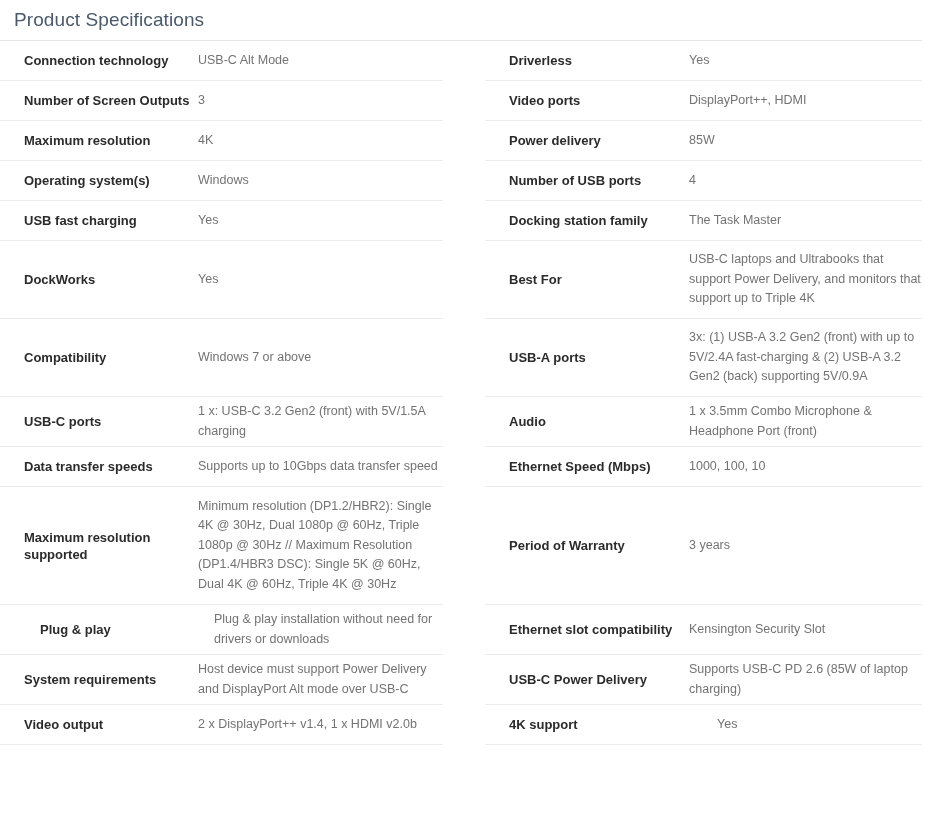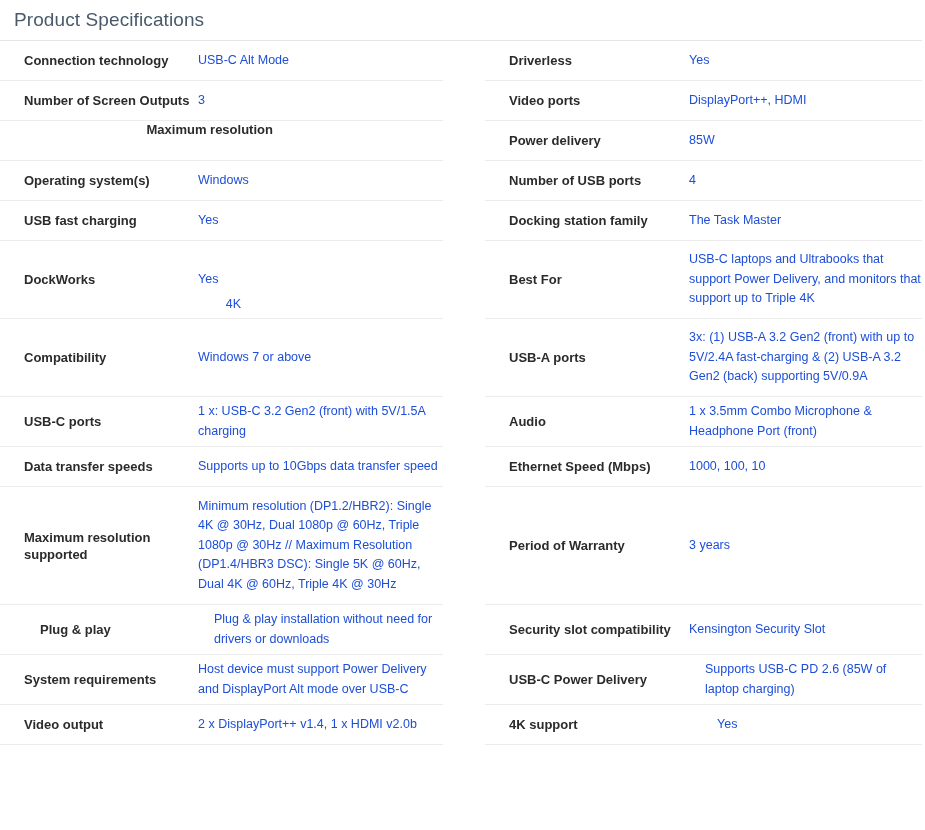--- a/index.html
+++ b/index.html
@@ -89,21 +89,21 @@
   }
   .spec-col.right .spec-label {
     width: 180px;
     flex: 0 0 180px;
   }
 
   .spec-value {
     flex: 1 1 auto;
     font-size: 12.5px;
     font-weight: 400;
-    color: #1d4ed8;
+    color: #737373;
     line-height: 19.5px;
   }
 </style>
 </head>
 <body>
 
 <div class="page">
 
   <div class="section-header">
     <h2 class="section-title">Product Specifications</h2>
@@ -114,21 +114,21 @@
 
     <div class="spec-col left">
         <div class="spec-row" style="height: 40px;">
           <div class="spec-label">Connection technology</div>
           <div class="spec-value">USB-C Alt Mode</div>
         </div>
         <div class="spec-row" style="height: 40px;">
           <div class="spec-label">Number of Screen Outputs</div>
           <div class="spec-value">3</div>
         </div>
-        <div class="spec-row" style="height: 40px; flex-direction: column;">
+        <div class="spec-row" style="height: 40px;">
           <div class="spec-label">Maximum resolution</div>
           <div class="spec-value">4K</div>
         </div>
         <div class="spec-row" style="height: 40px;">
           <div class="spec-label">Operating system(s)</div>
           <div class="spec-value">Windows</div>
         </div>
         <div class="spec-row" style="height: 40px;">
           <div class="spec-label">USB fast charging</div>
           <div class="spec-value">Yes</div>
@@ -202,24 +202,24 @@
         </div>
         <div class="spec-row" style="height: 40px;">
           <div class="spec-label">Ethernet Speed (Mbps)</div>
           <div class="spec-value">1000, 100, 10</div>
         </div>
         <div class="spec-row" style="height: 118px;">
           <div class="spec-label">Period of Warranty</div>
           <div class="spec-value">3 years</div>
         </div>
         <div class="spec-row" style="height: 50px;">
-          <div class="spec-label">Security slot compatibility</div>
+          <div class="spec-label">Ethernet slot compatibility</div>
           <div class="spec-value">Kensington Security Slot</div>
         </div>
-        <div class="spec-row" style="height: 50px; gap: 16px;">
+        <div class="spec-row" style="height: 50px;">
           <div class="spec-label">USB-C Power Delivery</div>
           <div class="spec-value">Supports USB-C PD 2.6 (85W of laptop charging)</div>
         </div>
         <div class="spec-row" style="height: 40px; gap: 28px;">
           <div class="spec-label">4K support</div>
           <div class="spec-value">Yes</div>
         </div>
       </div>
 
   </div>

